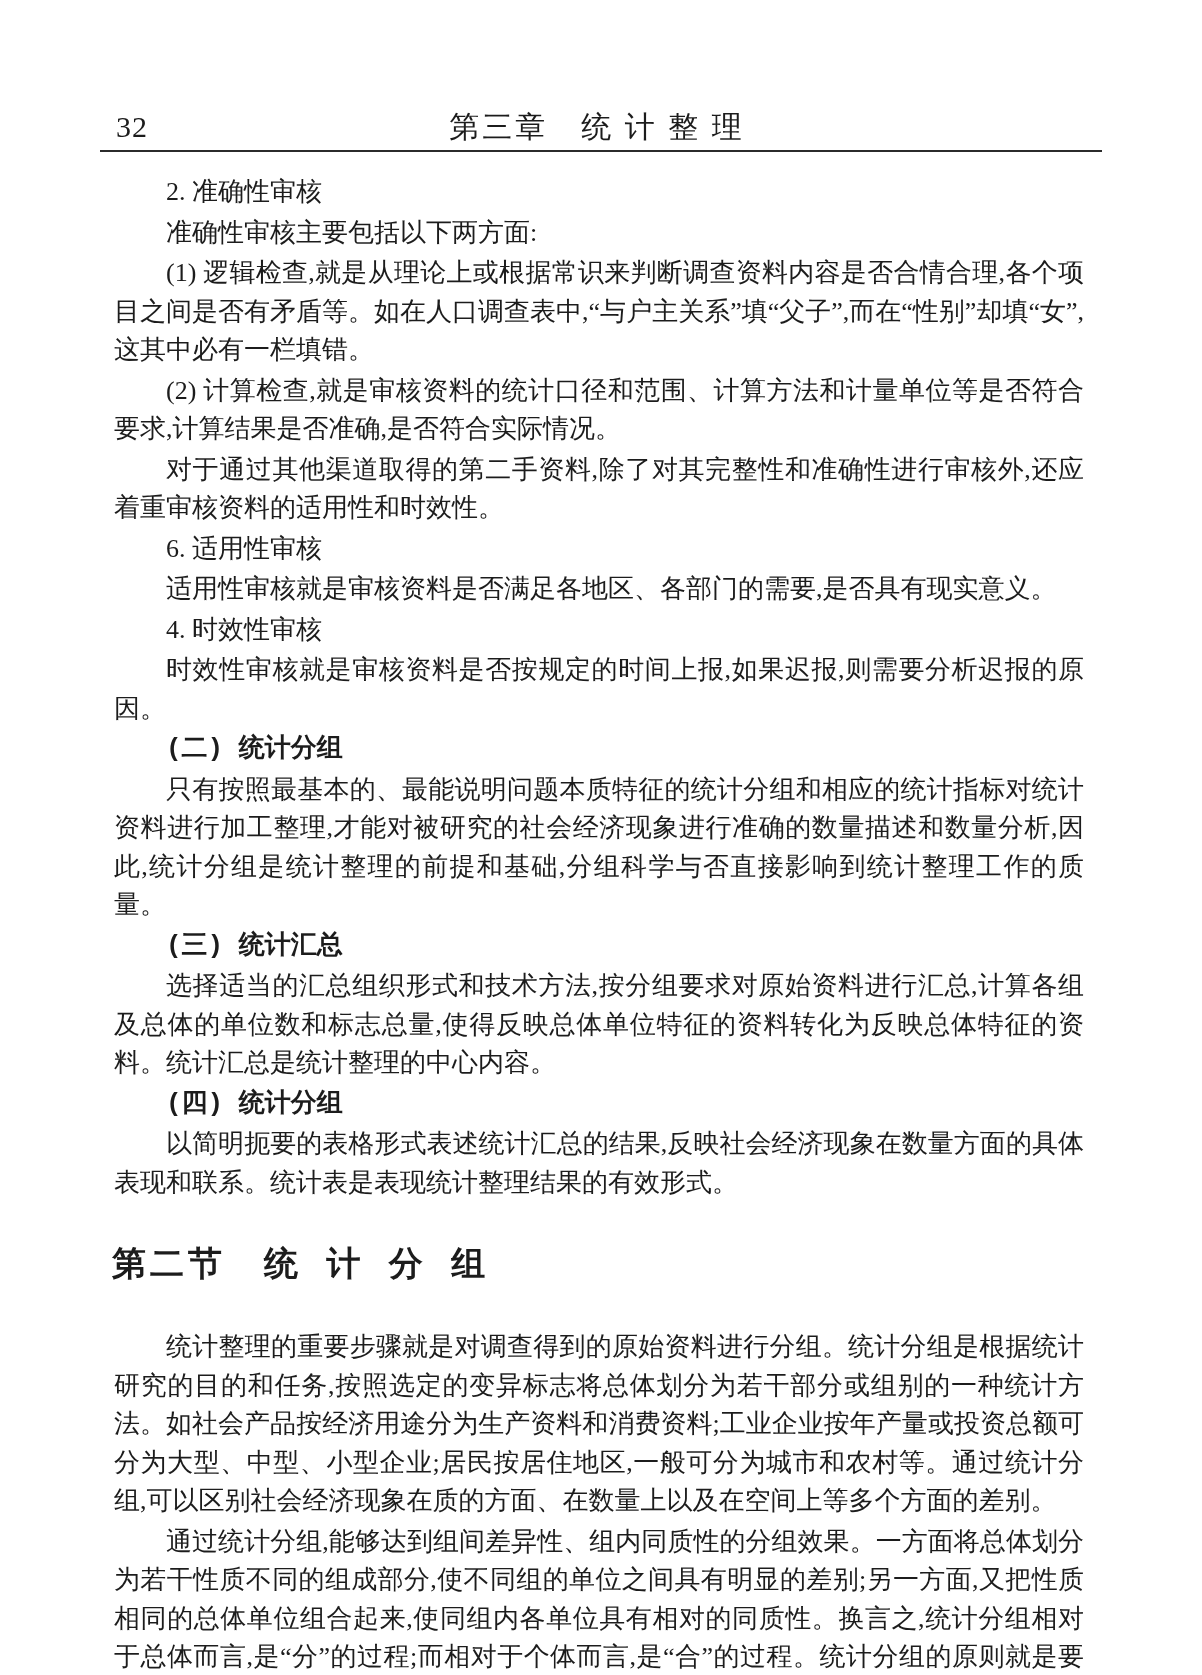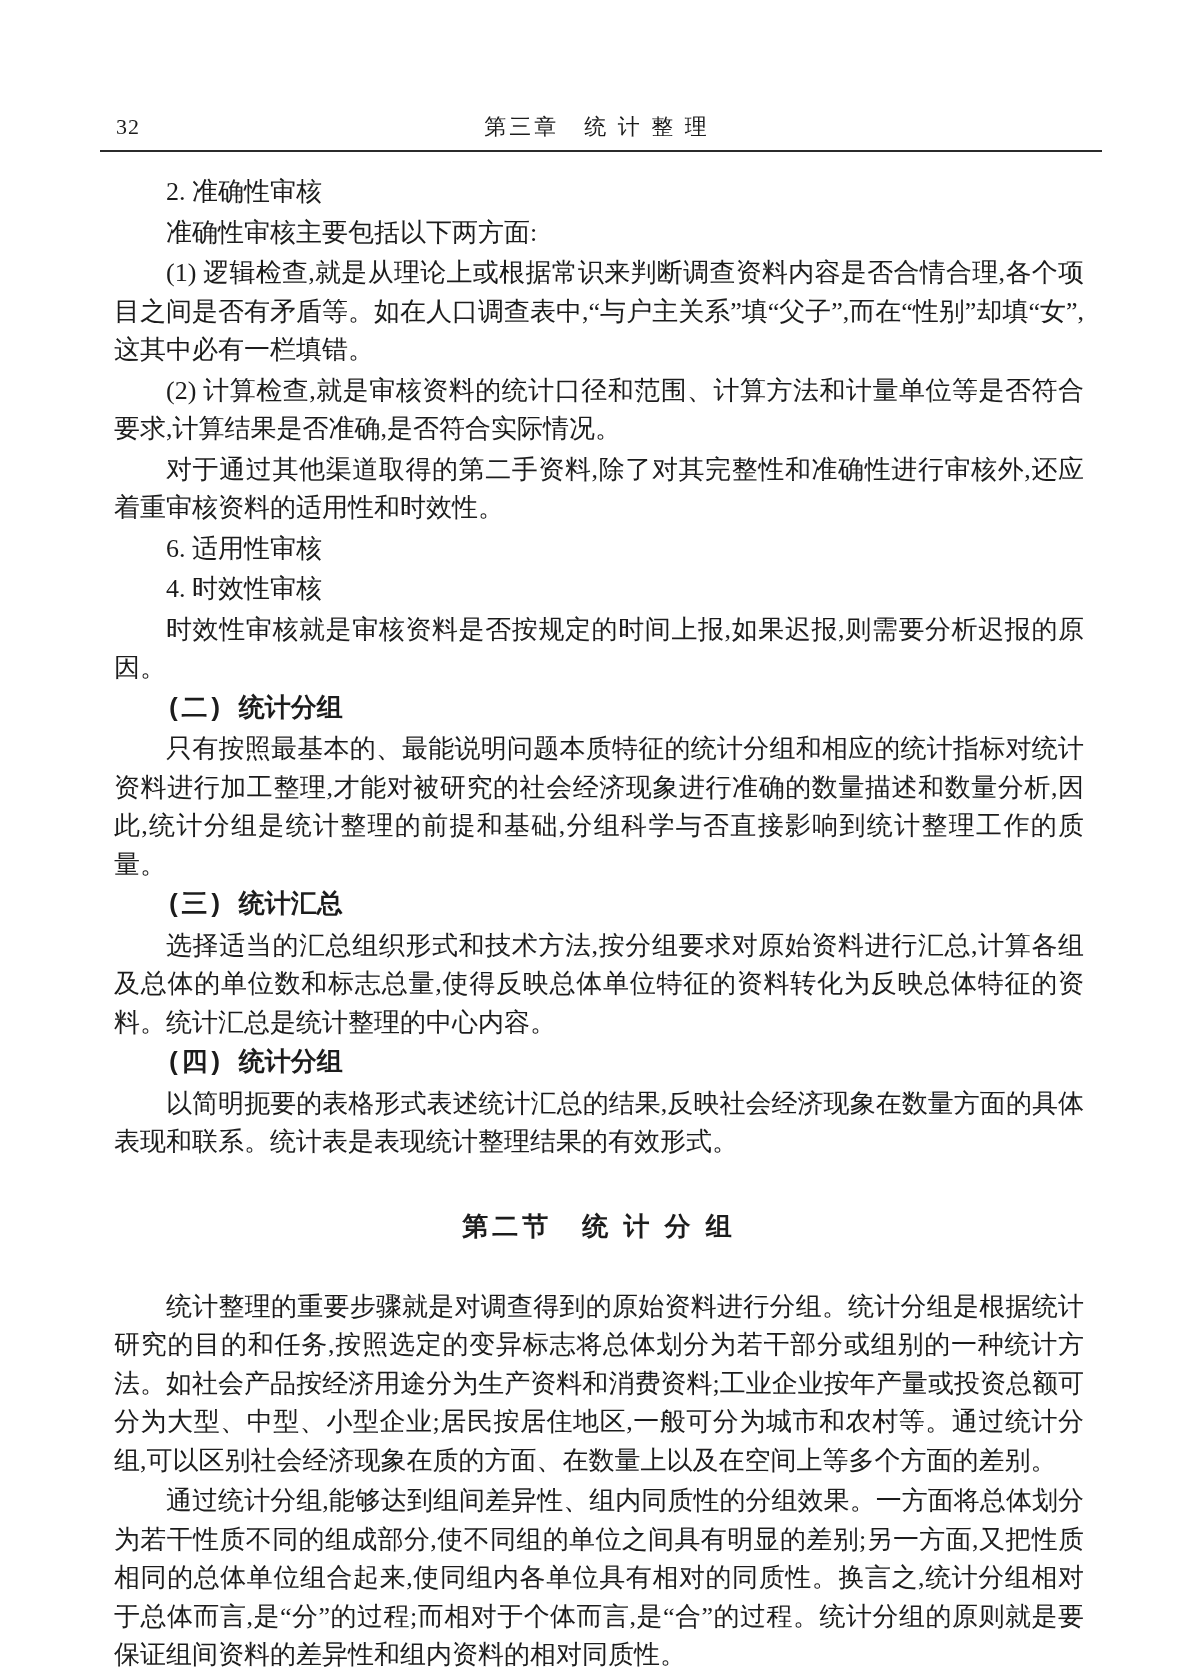--- a/index.html
+++ b/index.html
@@ -14,21 +14,21 @@
     background: #ffffff;
     color: #1c1c1c;
     overflow: hidden;
     font-family: "Liberation Serif", "DejaVu Serif", serif;
   }
   .running-head {
     position: relative;
     margin: 0 100px;
     padding-top: 112px;
     height: 30px;
-    font-size: 22px;
+    font-size: 30px;
     line-height: 30px;
   }
   .page-number {
     position: absolute;
     left: 16px;
     bottom: 0;
     letter-spacing: 1px;
   }
   .chapter-title {
     position: absolute;
@@ -53,26 +53,25 @@
   }
   .content p {
     margin: 2px;
     text-indent: 2em;
   }
   .content p.subheading {
     font-family: Liberation Mono, monospace;
     font-weight: 700;
   }
   .section-title {
-    font-family: Liberation Sans, sans-serif;
+    font-family: Liberation Mono, monospace;
     font-weight: 700;
-    font-size: 26px;
+    font-size: 34px;
     line-height: 40px;
     letter-spacing: 4px;
-    text-align: center;
     text-indent: 0;
     margin: 44px 0 42px 0;
   }
 </style>
 </head>
 <body>
 
 <div class="page">
 
   <header class="running-head">
@@ -82,20 +81,21 @@
 
   <hr class="header-rule">
 
   <main class="content">
     <p>2. 准确性审核</p>
     <p>准确性审核主要包括以下两方面:</p>
     <p>(1) 逻辑检查,就是从理论上或根据常识来判断调查资料内容是否合情合理,各个项目之间是否有矛盾等。如在人口调查表中,“与户主关系”填“父子”,而在“性别”却填“女”,这其中必有一栏填错。</p>
     <p>(2) 计算检查,就是审核资料的统计口径和范围、计算方法和计量单位等是否符合要求,计算结果是否准确,是否符合实际情况。</p>
     <p>对于通过其他渠道取得的第二手资料,除了对其完整性和准确性进行审核外,还应着重审核资料的适用性和时效性。</p>
     <p>6. 适用性审核</p>
+    <p>适用性审核就是审核资料是否满足各地区、各部门的需要,是否具有现实意义。</p>
     <p>4. 时效性审核</p>
     <p>时效性审核就是审核资料是否按规定的时间上报,如果迟报,则需要分析迟报的原因。</p>
     <p class="subheading">(二) 统计分组</p>
     <p>只有按照最基本的、最能说明问题本质特征的统计分组和相应的统计指标对统计资料进行加工整理,才能对被研究的社会经济现象进行准确的数量描述和数量分析,因此,统计分组是统计整理的前提和基础,分组科学与否直接影响到统计整理工作的质量。</p>
     <p class="subheading">(三) 统计汇总</p>
     <p>选择适当的汇总组织形式和技术方法,按分组要求对原始资料进行汇总,计算各组及总体的单位数和标志总量,使得反映总体单位特征的资料转化为反映总体特征的资料。统计汇总是统计整理的中心内容。</p>
     <p class="subheading">(四) 统计分组</p>
     <p>以简明扼要的表格形式表述统计汇总的结果,反映社会经济现象在数量方面的具体表现和联系。统计表是表现统计整理结果的有效形式。</p>
     <h1 class="section-title">第二节　统 计 分 组</h1>
     <p>统计整理的重要步骤就是对调查得到的原始资料进行分组。统计分组是根据统计研究的目的和任务,按照选定的变异标志将总体划分为若干部分或组别的一种统计方法。如社会产品按经济用途分为生产资料和消费资料;工业企业按年产量或投资总额可分为大型、中型、小型企业;居民按居住地区,一般可分为城市和农村等。通过统计分组,可以区别社会经济现象在质的方面、在数量上以及在空间上等多个方面的差别。</p>

